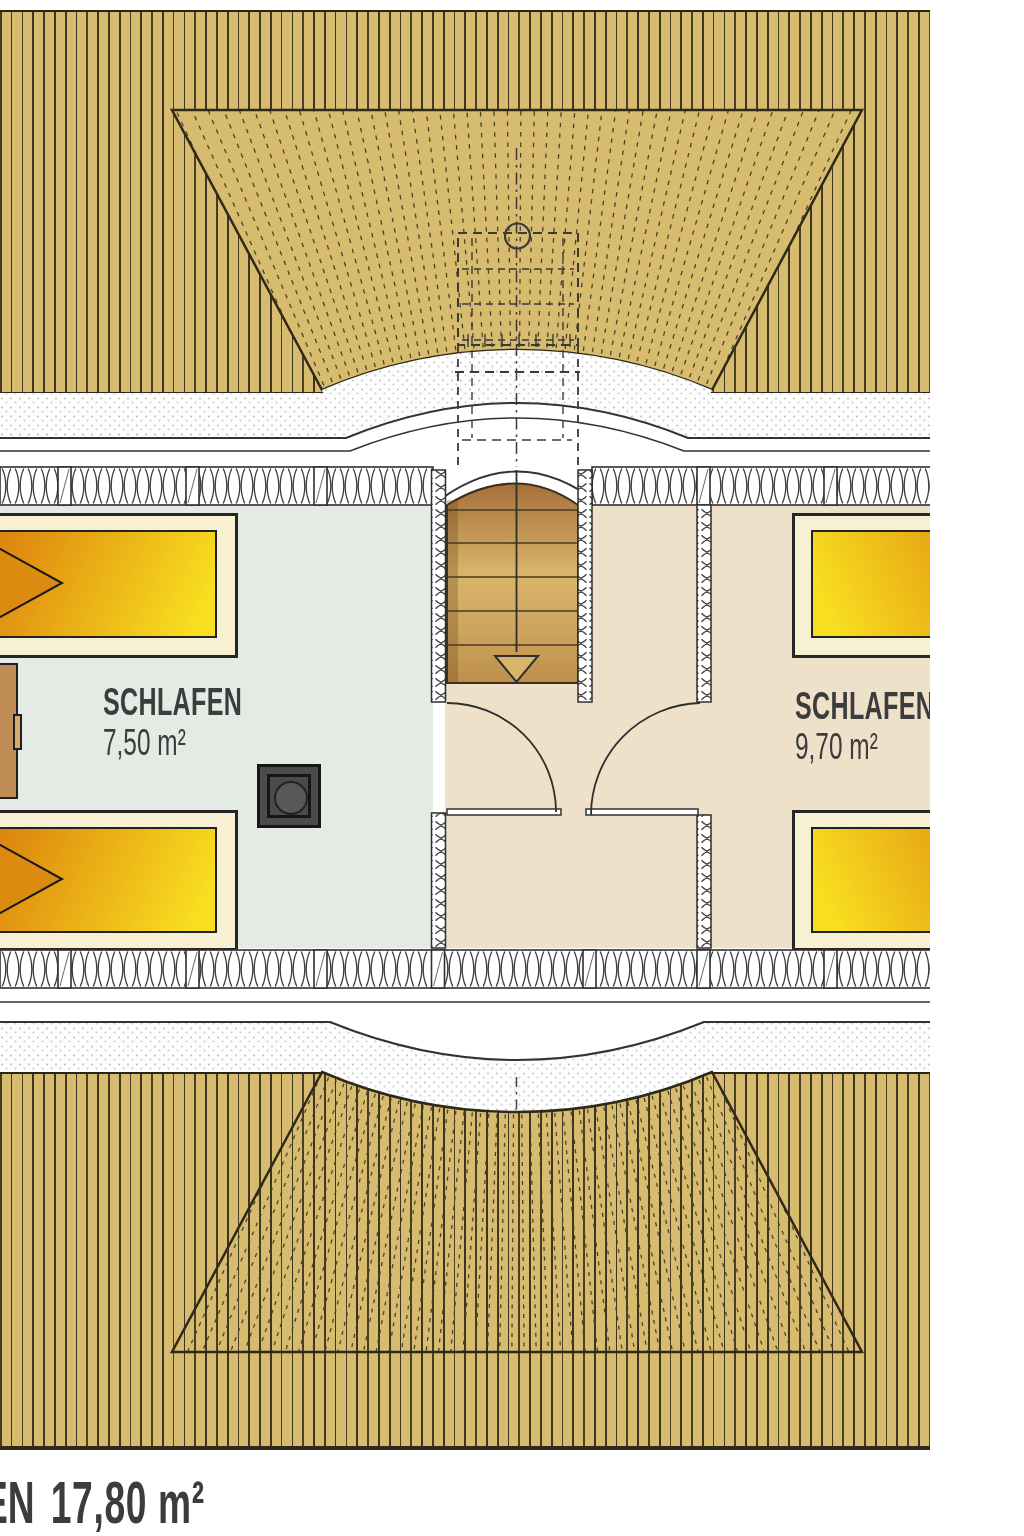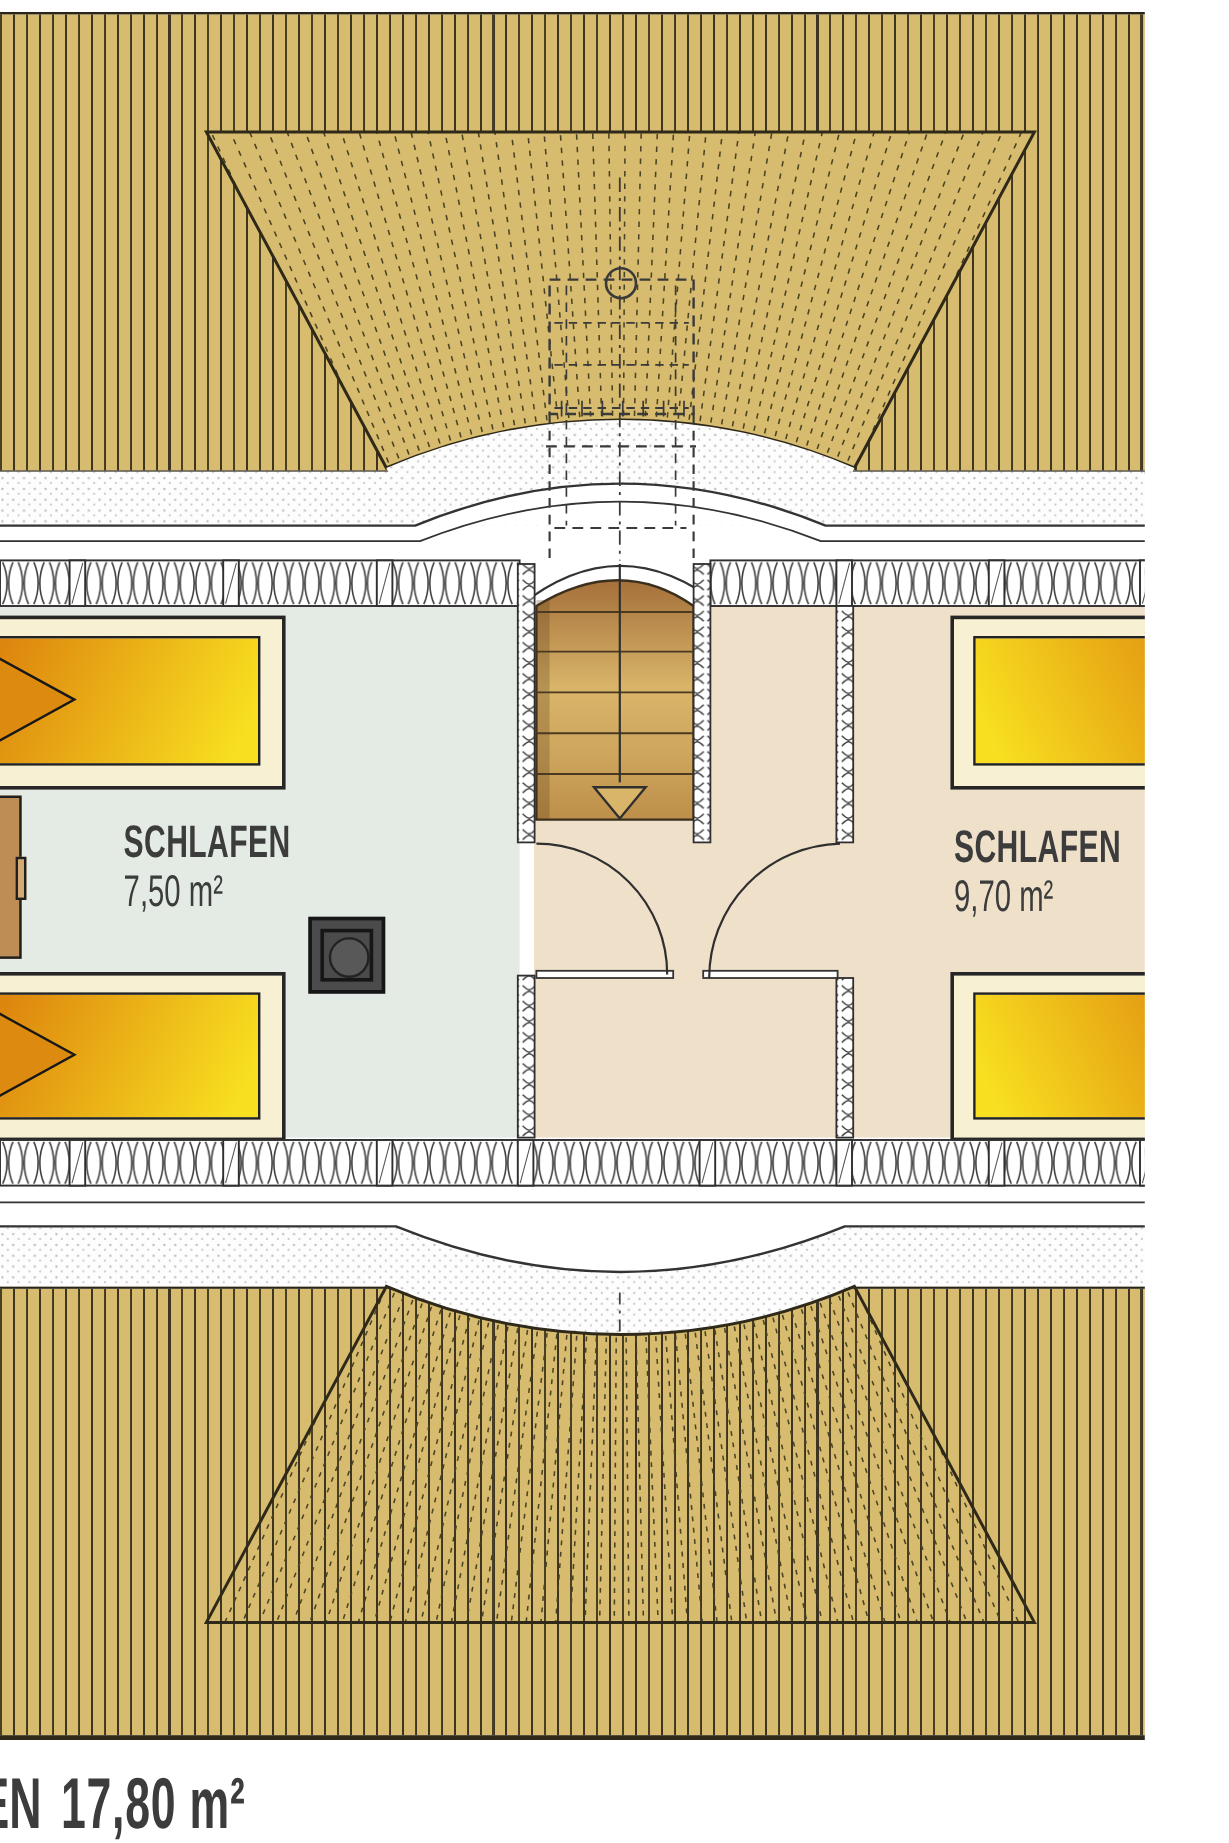--- a/index.html
+++ b/index.html
@@ -2,21 +2,21 @@
 <html style="--roof: #d7bb6e; --roof-line: #3d3520; --floor-left: #e3ebe4; --floor-right: #efe0ca; --bed-frame: #f8f0d3; --wood: #bd8d55; --ink: #3c3c3c;"><head>
 <meta charset="utf-8">
 <style>
   :root{
     --roof:#d7bb6e; --roof-line:#3d3520; --floor-left:#e3ebe4; --floor-right:#efe0ca;
     --bed-orange:#de860f; --bed-yellow:#f8df20; --bed-frame:#f8f0d3;
     --stair-light:#d9b56a; --stair-dark:#a5703a; --wood:#bd8d55; --ink:#3c3c3c;
   }
   html,body{margin:0;padding:0;background:#fff;}
   #canvas{position:relative;width:930px;height:1536px;background:#fff;overflow:hidden;
-          font-family:"Liberation Sans", sans-serif;padding-left:24px;}
+          font-family:"Liberation Sans", sans-serif;}
   .abs{position:absolute;}
   
   .roof{
     left:0;width:1024px;
     background:
       repeating-linear-gradient(90deg, rgba(90,76,40,.45) 0 1.3px, transparent 1.3px 21.6px),
       repeating-linear-gradient(90deg, var(--roof-line) 0 1.7px, var(--roof) 1.7px 10.8px);
     border-top:2px solid #2a2517;border-bottom:3px solid #2e2918;
   }
   #roof-top{top:10px;height:380px;}

